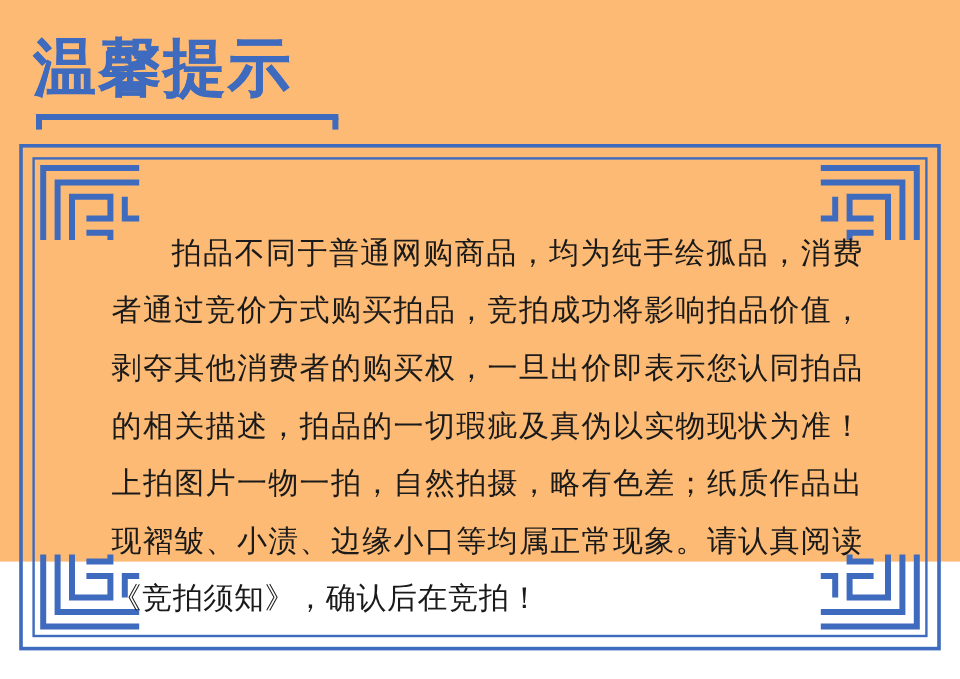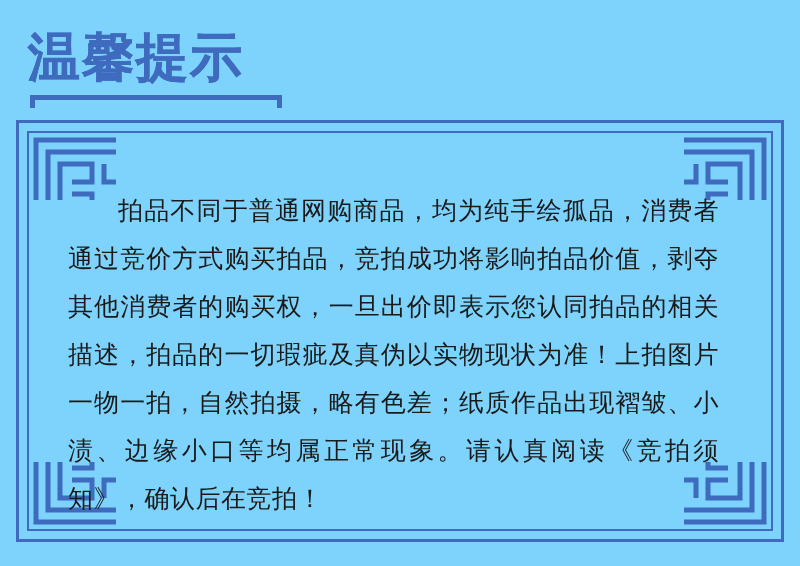--- a/index.html
+++ b/index.html
@@ -9,22 +9,22 @@
   }
   body {
     width: 800px;
     height: 566px;
     font-family: "Liberation Sans", sans-serif;
     overflow: hidden;
   }
   .page {
     position: relative;
     width: 800px;
-    height: 566px;
-    background: #7dd3fc;
+    height: 468px;
+    background: #fdba74;
     box-sizing: border-box;
   }
 
   
   .title-block {
     position: absolute;
     left: 28px;
     top: 26px;
     width: 300px;
     height: 76px;
@@ -81,21 +81,21 @@
   }
   .corner svg { display: block; }
   .c-tl { left: 14px;  top: 14px; }
   .c-tr { right: 14px; top: 14px;  transform: scaleX(-1); }
   .c-bl { left: 14px;  bottom: 14px; transform: scaleY(-1); }
   .c-br { right: 14px; bottom: 14px; transform: scale(-1,-1); }
 
   
   .body-text {
     position: absolute;
-    left: 49px;
+    left: 74px;
     top: 64px;
     right: 62px;
     font-family: "DejaVu Serif", serif;
     font-size: 25px;
     line-height: 48px;
     color: #1a1a1a;
     text-align: justify;
     text-justify: inter-ideograph;
     letter-spacing: 0.5px;
   }

